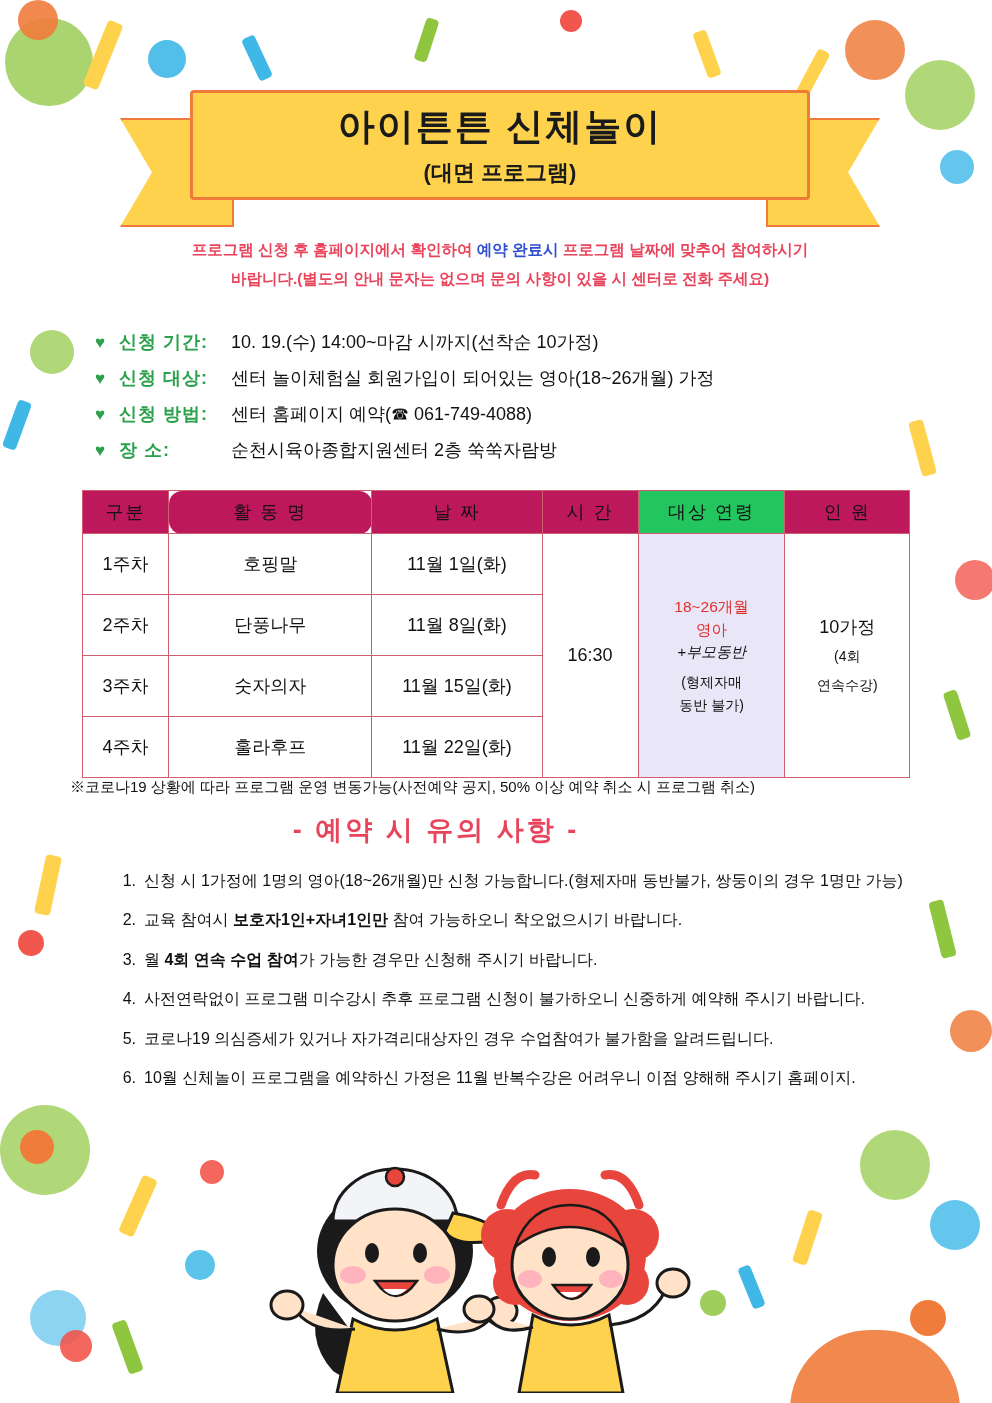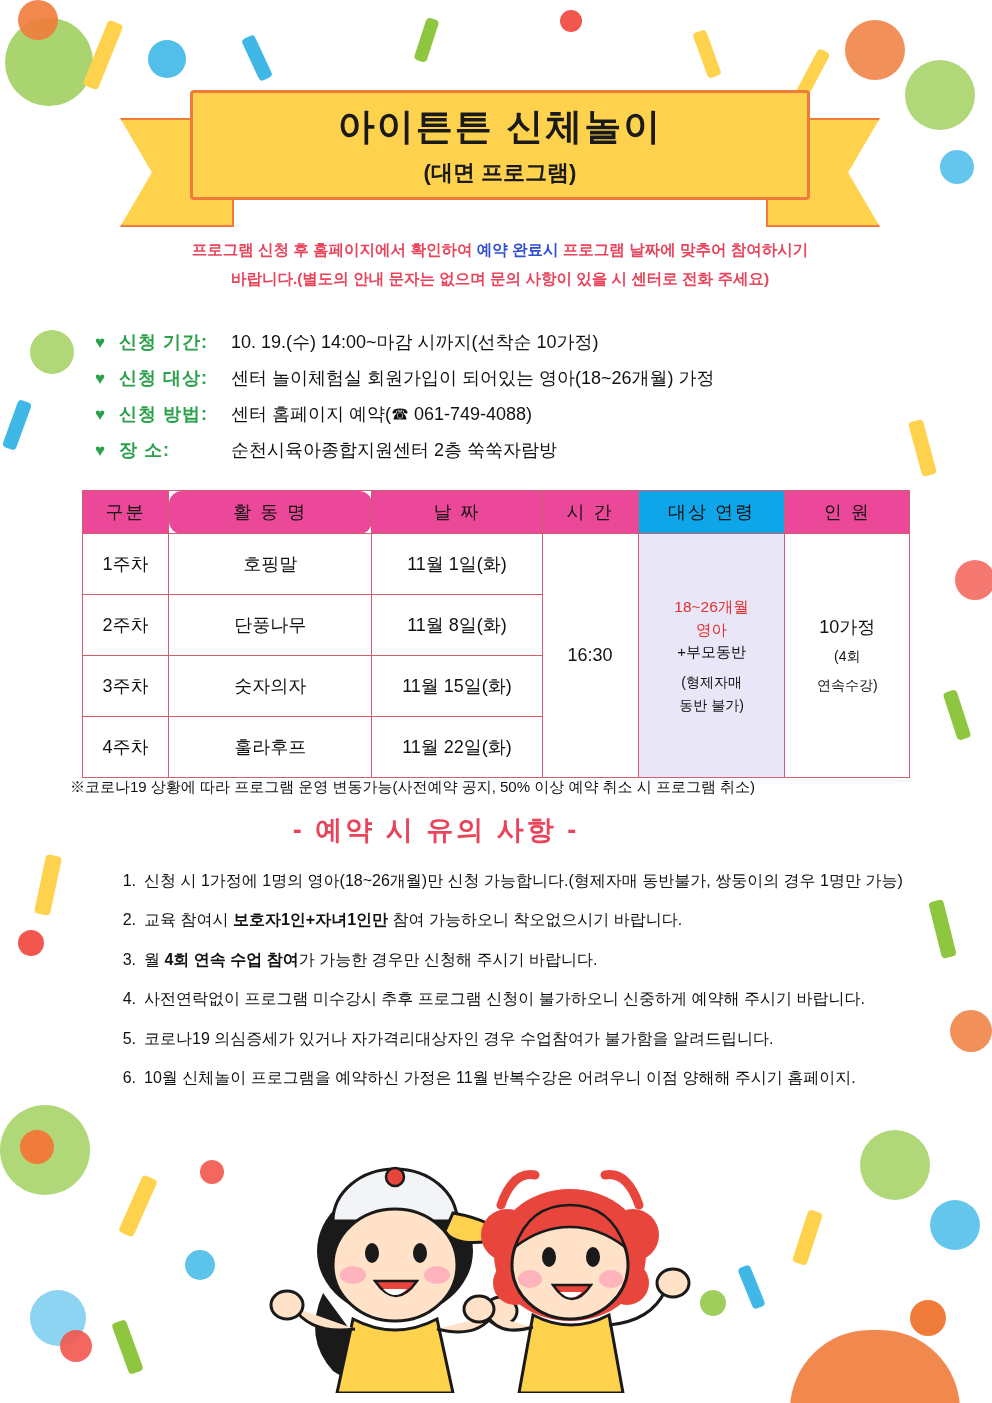--- a/index.html
+++ b/index.html
@@ -131,21 +131,21 @@
     width: 828px;
     table-layout: fixed;
   }
   table.prog th, table.prog td {
     border: 1px solid #cf5f6e;
     text-align: center;
     font-size: 18px;
     color: #111;
   }
   table.prog th {
-    background: #ec4899;
+    background: #be185d;
     height: 40px;
     font-weight: normal;
     letter-spacing: 2px;
   }
   table.prog td {
     height: 58px;
   }
   .c-week { width: 82px; font-size: 15px; }
   .c-act  { width: 198px; border-radius: 13px; }
   .c-date { width: 165px; }
@@ -154,20 +154,21 @@
   .c-num  { width: 120px; }
   .age-main {
     color: #e03030;
     font-size: 15.5px;
     line-height: 1.5;
   }
   .age-sub {
     font-size: 15px;
     color: #111;
     margin-top: 2px;
+    font-style: italic;
   }
   .age-note {
     font-size: 14px;
     color: #111;
     margin-top: 10px;
     line-height: 1.5;
   }
   .num-main { font-size: 18px; }
   .num-sub { font-size: 14px; margin-top: 8px; line-height: 1.4; }
 
@@ -304,21 +305,21 @@
 </div>
 
 <div class="tbl-wrap">
   <table class="prog">
     <thead>
       <tr>
         <th class="c-week">구분</th>
         <th class="c-act">활 동 명</th>
         <th class="c-date">날 짜</th>
         <th class="c-time">시 간</th>
-        <th class="c-age" style="background:#0ea5e9;">대상 연령</th>
+        <th class="c-age" style="background:#22c55e;">대상 연령</th>
         <th class="c-num">인 원</th>
       </tr>
     </thead>
     <tbody>
       <tr>
         <td class="c-week">1주차</td>
         <td class="c-act">호핑말</td>
         <td class="c-date">11월  1일(화)</td>
         <td class="c-time" rowspan="4">16:30</td>
         <td class="c-age" rowspan="4">

